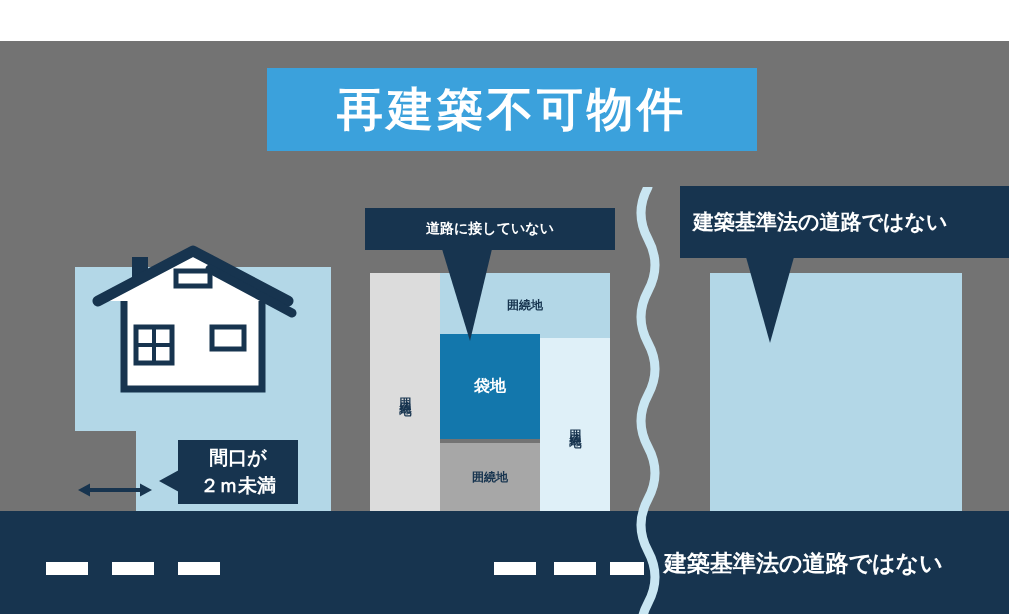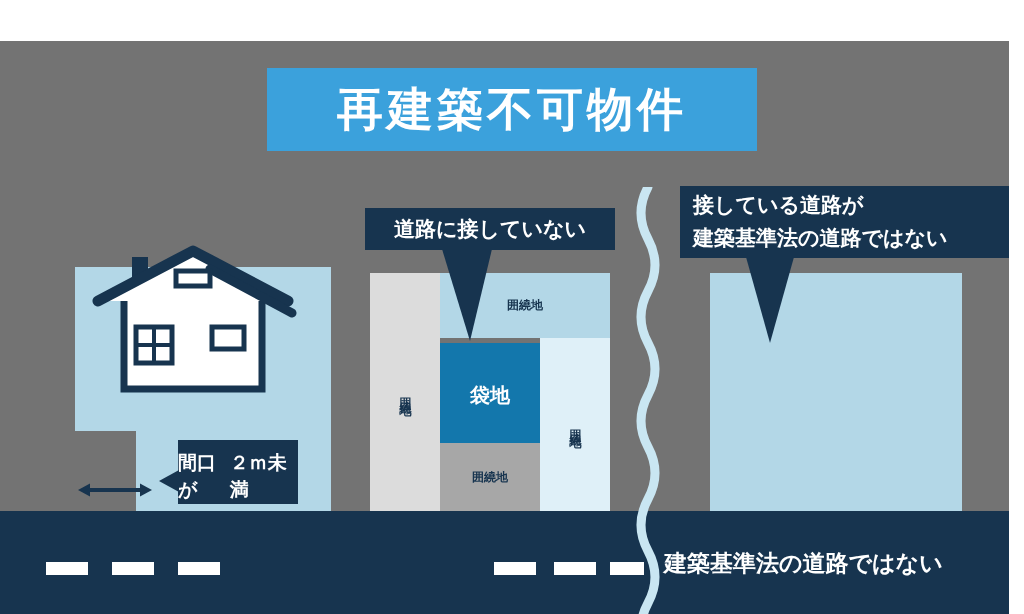--- a/index.html
+++ b/index.html
@@ -38,48 +38,48 @@
   .frontage-arrow line{ stroke:var(--navy,#17344F); stroke-width:4; }
   .frontage-arrow polygon{ fill:var(--navy,#17344F); }
 
   
   .callout{
     background:var(--navy,#17344F); color:#fff; font-weight:bold;
     z-index:6;
   }
   .callout-frontage{
     left:178px; top:399px; width:120px; height:64px;
-    display:flex; flex-direction:row; align-items:flex-end; justify-content:center;
+    display:flex; flex-direction:column; align-items:center; justify-content:center;
     font-size:19px; line-height:1.45;
   }
   .tail-left{
     position:absolute; left:-19px; top:30px; width:0; height:0;
     border-top:11px solid transparent; border-bottom:11px solid transparent;
     border-right:20px solid var(--navy,#17344F);
   }
   .callout-middle{
     left:365px; top:167px; width:250px; height:42px;
     display:flex; align-items:center; justify-content:center;
-    font-size:21px;
+    font-size:14px;
   }
   .callout-right{
     left:680px; top:145px; width:334px; height:72px;
     display:flex; flex-direction:column; justify-content:center;
     padding-left:13px; font-size:21px; line-height:1.55;
   }
   .tail-svg{ z-index:5; }
   .tail-svg polygon{ fill:var(--navy,#17344F); }
 
   
   .mid-label{ color:var(--navy,#17344F); font-weight:bold; font-size:12px; }
   .cell{ display:flex; align-items:center; justify-content:center; }
   .col-left-gray{ left:370px; top:232px; width:70px; height:238px; background:var(--gray-light,#DCDCDC); }
   .band-top{ left:440px; top:232px; width:170px; height:65px; background:var(--plot-blue,#B3D7E7); }
-  .pocket{ left:440px; top:302px; width:100px; height:105px; background:var(--pocket-blue,#1377AC);
-           color:#fff; font-weight:bold; font-size:20px;text-align:right; }
+  .pocket{ left:440px; top:293px; width:100px; height:105px; background:var(--pocket-blue,#1377AC);
+           color:#fff; font-weight:bold; font-size:16px;text-align:right; }
   .box-bottom-gray{ left:440px; top:402px; width:100px; height:68px; background:var(--gray-dark,#A7A7A7); }
   .col-right-pale{ left:540px; top:297px; width:70px; height:173px; background:var(--pale-blue,#DFF0F8); }
   .vtext{ writing-mode:vertical-rl; text-orientation:upright; letter-spacing:3px; }
 
   
   .wave{ left:629px; top:146px; width:38px; height:468px; z-index:3; }
   .wave path{ fill:none; stroke:var(--wave-blue,#C9E6F2); stroke-width:9; stroke-linecap:round; }
 
   
   .road{ left:0; top:470px; width:1024px; height:108px; background:var(--navy,#17344F); z-index:1; }
@@ -143,21 +143,20 @@
   <div class="abs callout callout-middle">
     <span>道路に接していない</span>
   </div>
   <svg class="abs tail-svg" style="left:438px; top:208px;" width="58" height="94" viewBox="0 0 58 94" aria-hidden="true">
     <polygon points="4,0 54,0 32,92"></polygon>
   </svg>
 
   <div class="abs plot right-plot"></div>
 
   <div class="abs callout callout-right">
-    <span>接している道路が</span>
     <span>建築基準法の道路ではない</span>
   </div>
   <svg class="abs tail-svg" style="left:744px; top:216px;" width="52" height="88" viewBox="0 0 52 88" aria-hidden="true">
     <polygon points="2,0 50,0 26,86"></polygon>
   </svg>
 
   <div class="abs road">
     <div class="dash" style="left:46px;"></div>
     <div class="dash" style="left:112px;"></div>
     <div class="dash" style="left:178px;"></div>

